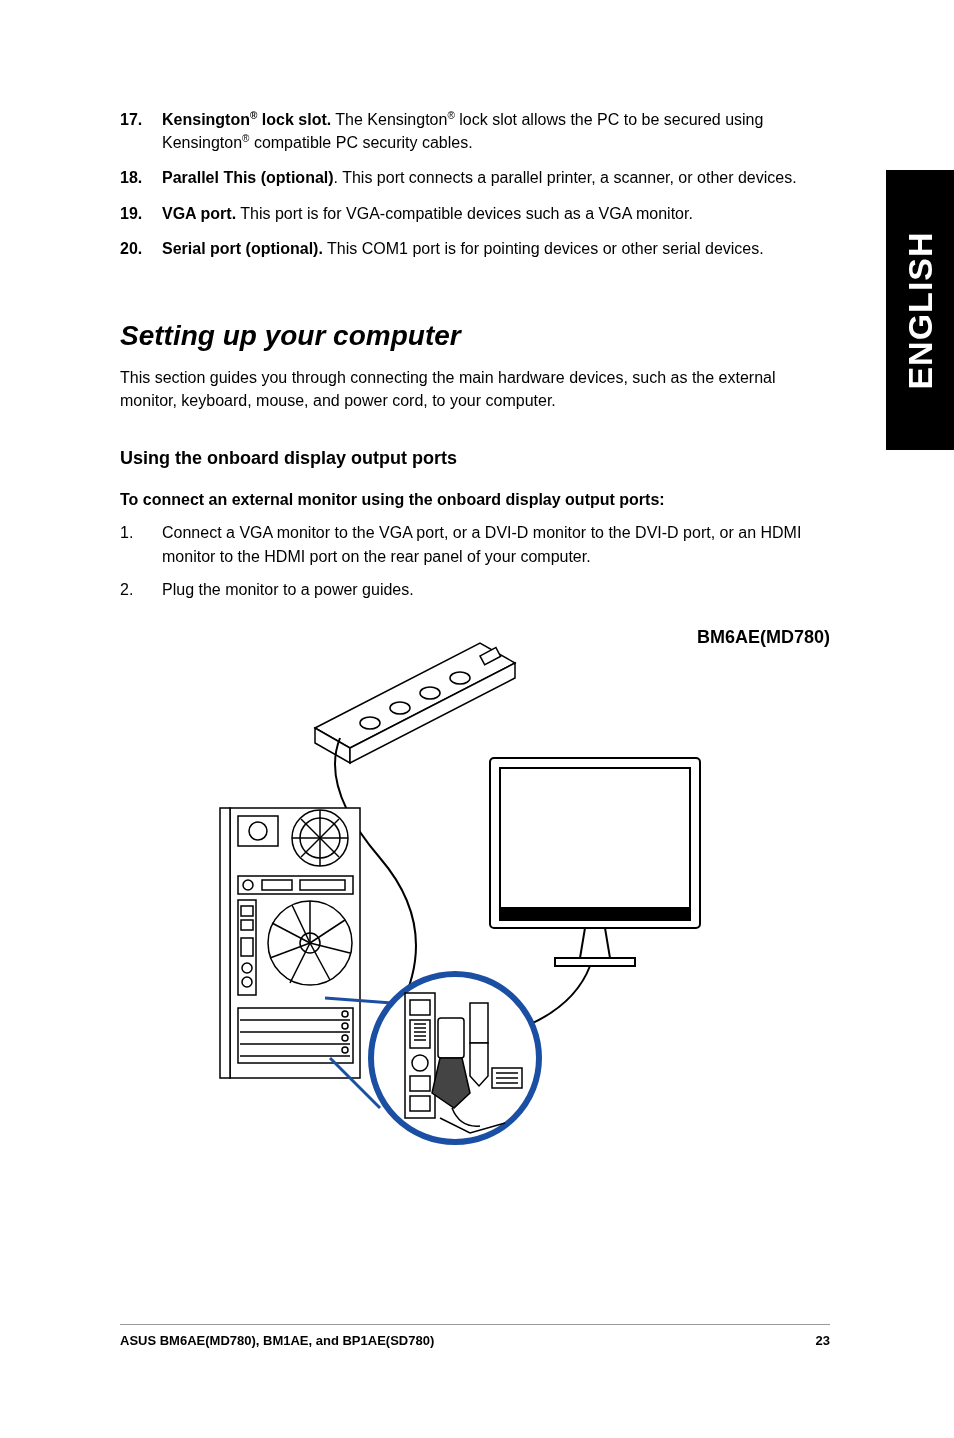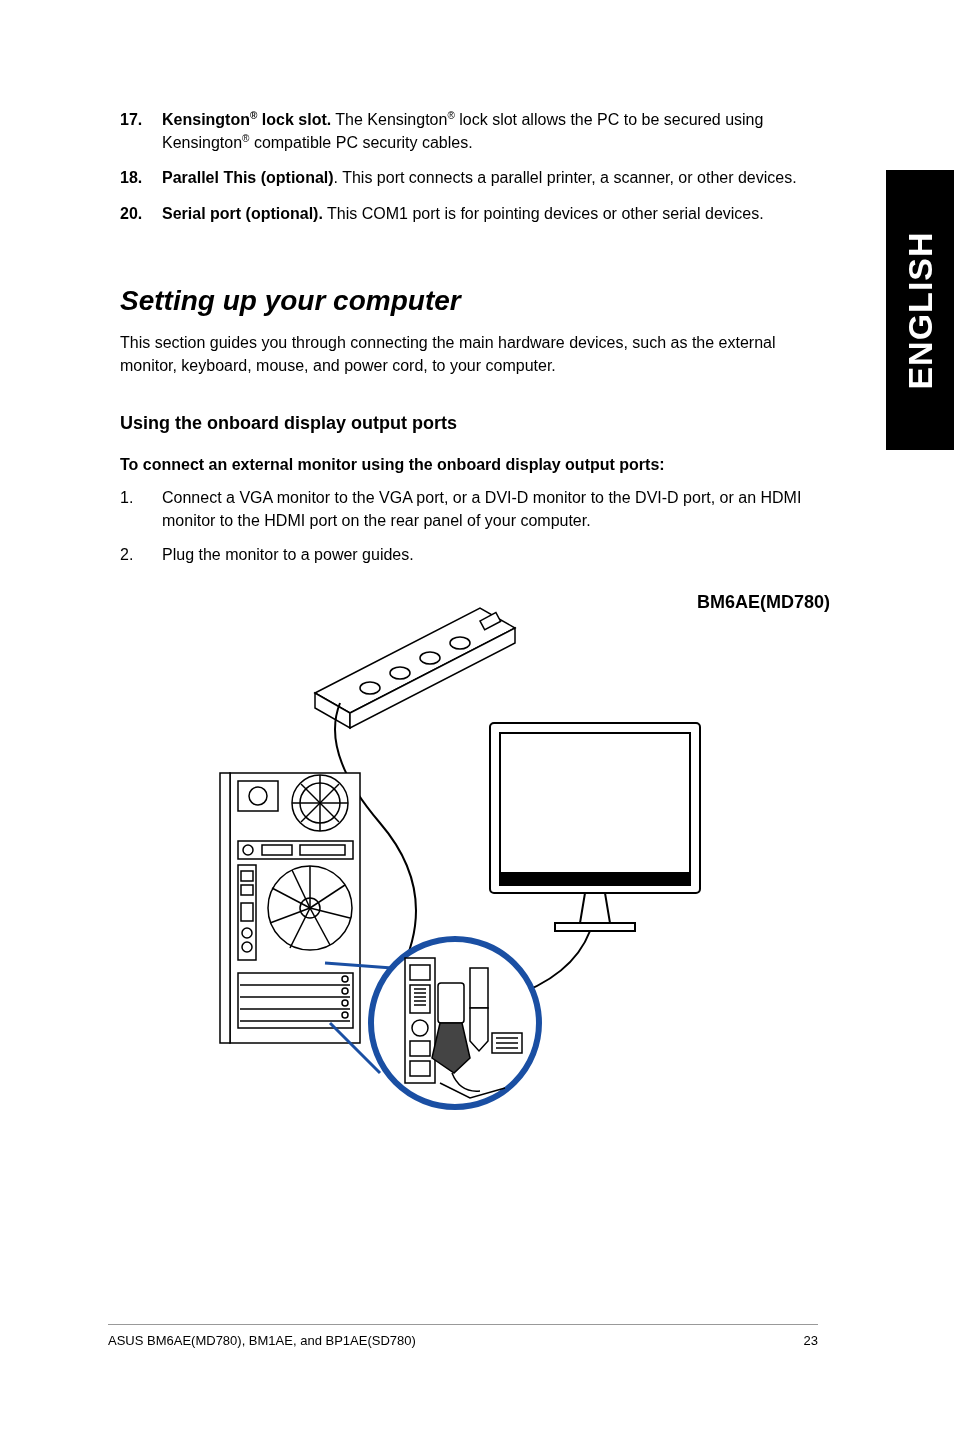--- a/index.html
+++ b/index.html
@@ -91,28 +91,29 @@
   .figure-area {
     position: relative;
     width: 540px;
     height: 510px;
     margin-left: 50px;
     margin-top: -10px;
   }
   .figure-area svg { position: absolute; left: 0; top: 0; }
   .footer {
     position: absolute;
-    left: 108px;
+    left: 120px;
     bottom: 90px;
     width: 710px;
     border-top: 1px solid #999;
     padding-top: 8px;
     font-size: 13px;
     display: flex;
     justify-content: space-between;
+    font-weight: bold;
   }
 </style>
 </head>
 <body>
 
 <div class="side-tab">
   <span>ENGLISH</span>
 </div>
 
 <div class="content">
@@ -124,20 +125,26 @@
     </div>
   </div>
 
   <div class="numbered-item">
     <div class="num">18.</div>
     <div class="text">
       <b>Parallel This (optional)</b><span>. This port connects a parallel printer, a scanner, or other devices.</span>
     </div>
   </div>
 
+  <div class="numbered-item">
+    <div class="num">19.</div>
+    <div class="text">
+      <b>VGA port.</b><span> This port is for VGA-compatible devices such as a VGA monitor.</span>
+    </div>
+  </div>
 
   <div class="numbered-item">
     <div class="num">20.</div>
     <div class="text">
       <b>Serial port (optional).</b><span> This COM1 port is for pointing devices or other serial devices.</span>
     </div>
   </div>
 
   <h2 class="section-title">Setting up your computer</h2>
   <p class="para">This section guides you through connecting the main hardware devices, such as the external monitor, keyboard, mouse, and power cord, to your computer.</p>

